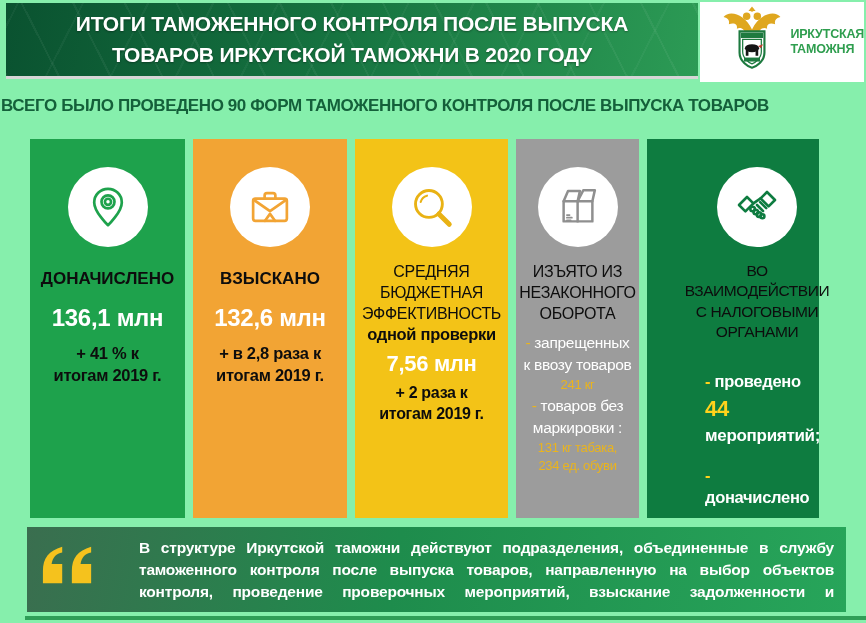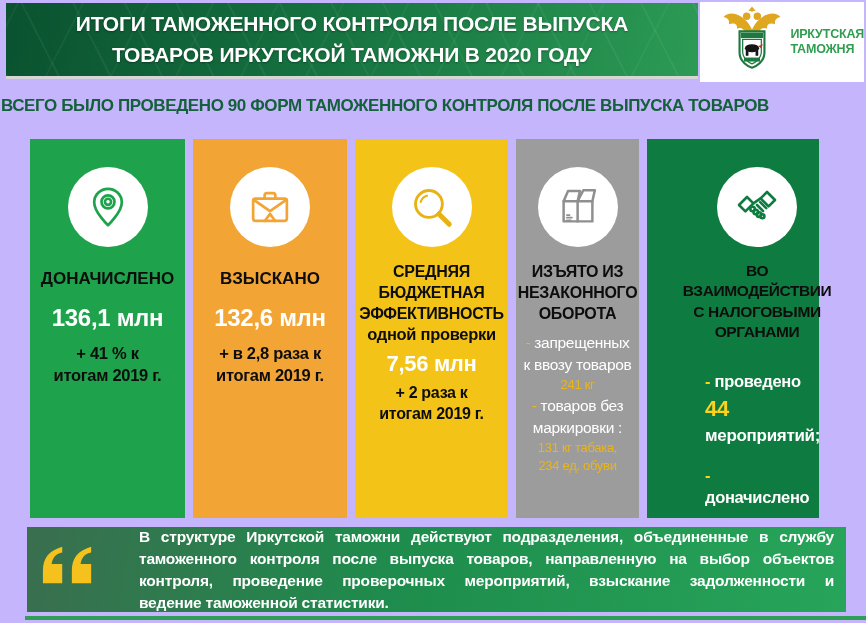--- a/index.html
+++ b/index.html
@@ -1,18 +1,18 @@
 <!DOCTYPE html>
 <html><head>
 <meta charset="utf-8">
 <style>
   * { margin:0; padding:0; box-sizing:border-box; }
   html,body { width:866px; height:623px; }
   body { font-family:"Liberation Sans", sans-serif; background:#ffffff; position:relative; overflow:hidden; }
-  #canvas { position:absolute; inset:0; background:#c4b5fd; }
+  #canvas { position:absolute; inset:0; background:#86efac; }
 
   
   .header-band{
     position:absolute; left:6px; top:3px; width:692px; height:76px;
     background-image:
       repeating-linear-gradient(63deg, rgba(255,255,255,.05) 0 2px, transparent 2px 46px),
       repeating-linear-gradient(-63deg, rgba(255,255,255,.04) 0 2px, transparent 2px 58px),
       linear-gradient(100deg,#0a5230 0%,#15713f 45%,#2c9b55 100%);
     display:flex; align-items:center; justify-content:center;
     border-bottom:3px solid #d6d6d6;
@@ -34,21 +34,21 @@
   .card{ height:379px; display:flex; flex-direction:column; align-items:center;
     text-align:center; flex:0 0 auto; }
   .c1{ width:155px; background:#1ea24c; }
   .c2{ width:154px; background:#f2a434; }
   .c3{ width:153px; background:#f3c317; }
   .c4{ width:123px; background:#9c9c9c; }
   .c5{ width:172px; background:#0e7c40;padding-left:48px; }
   .circle{ width:80px; height:80px; margin-top:28px; border-radius:50%;
     background:#ffffff; display:flex; align-items:center; justify-content:center; flex:0 0 auto; }
   .card-label{ color:#0d0d0d; font-weight:bold; font-size:17px; margin-top:21px; line-height:1.3; }
-  .card-label-sm{ color:#0d0d0d; font-weight:bold; font-size:16px; margin-top:14px; line-height:1.32; letter-spacing:-0.3px; }
+  .card-label-sm{ color:#0d0d0d; font-weight:normal; font-size:16px; margin-top:14px; line-height:1.32; letter-spacing:-0.3px; }
   .card-value{ color:#ffffff; font-weight:bold; font-size:24px; margin-top:14px; letter-spacing:-0.3px; }
   .card-value-sm{ color:#ffffff; font-weight:bold; font-size:22px; margin-top:5px; letter-spacing:-0.3px; }
   .card-note{ color:#0d0d0d; font-weight:bold; font-size:16.5px; margin-top:11px; line-height:1.32; letter-spacing:-0.3px; }
   .card-note-sm{ color:#0d0d0d; font-weight:bold; font-size:16px; margin-top:5px; line-height:1.32; letter-spacing:-0.3px; }
   .sub-label{ color:#0d0d0d; font-weight:bold; font-size:16.5px; line-height:1.3; letter-spacing:-0.3px; }
 
   .gray-items{ margin-top:8px; font-weight:normal; font-size:15.5px; line-height:1.42; color:#ffffff; letter-spacing:-0.3px; }
   .yellow{ color:#eab41d; }
   .g-val{ color:#eab41d; font-size:13px; }
 
@@ -248,19 +248,18 @@
 
   <div class="footer">
     <svg class="quote-glyph" width="54" height="42" viewBox="0 0 56 42">
       <path d="M22 2 C8 6 2 14 2 27 L2 40 L22 40 L22 20 L11 20 C12 13 16 9 22 8 Z" fill="#f5c21d"></path>
       <path d="M52 2 C38 6 32 14 32 27 L32 40 L52 40 L52 20 L41 20 C42 13 46 9 52 8 Z" fill="#f5c21d"></path>
     </svg>
     <div class="quote-text">
       <span class="qline">В структуре Иркутской таможни действуют подразделения, объединенные в службу</span>
       <span class="qline">таможенного контроля после выпуска товаров, направленную на выбор объектов</span>
       <span class="qline">контроля, проведение проверочных мероприятий, взыскание задолженности и</span>
-      <span class="qline last">ведение таможенной статистики.</span>
     </div>
   </div>
 
   <div class="bottom-line"></div>
 
 </div>
 
 </body></html>

